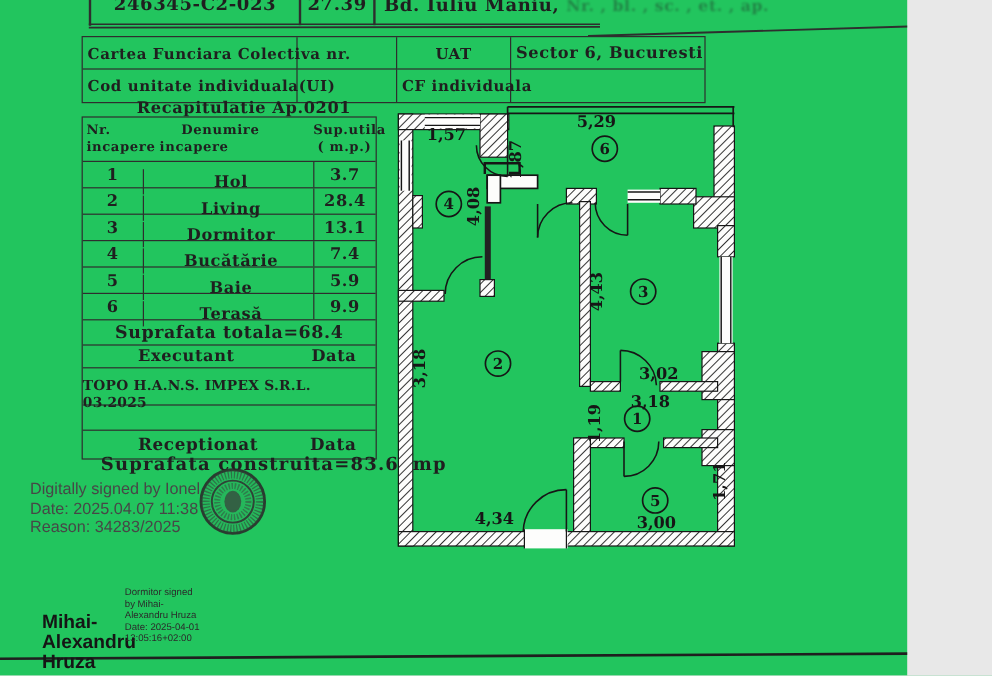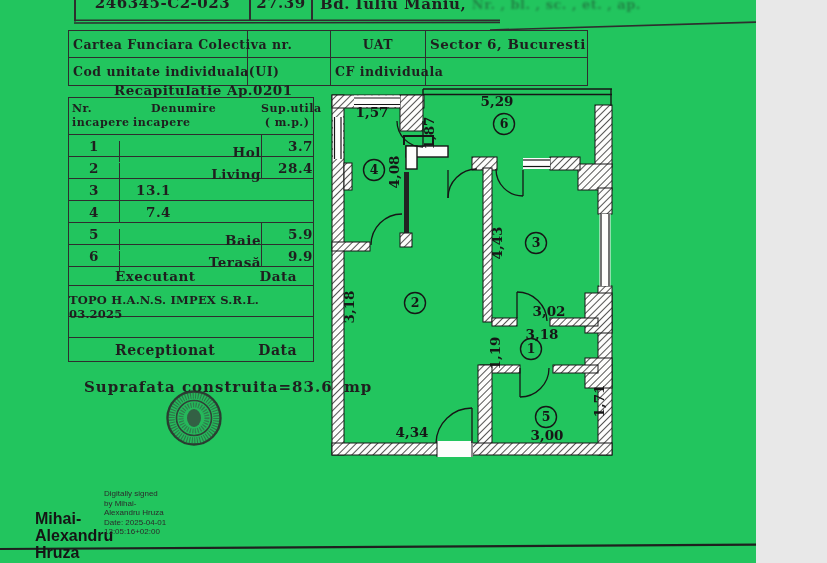--- a/index.html
+++ b/index.html
@@ -21,22 +21,22 @@
   .cfcell.center{justify-content:center;}
   .cfbig{font-size:13.5px;}
   
   .rtable{position:absolute;left:68px;top:97px;width:244px;border:1.7px solid #2e2e2e;}
   .rrow{display:flex;border-bottom:1.6px solid #2e2e2e;box-sizing:border-box;align-items:center;}
   .rrow:last-child{border-bottom:none;}
   .c1{width:50px;box-sizing:border-box;text-align:center;}
   .c2{width:142px;box-sizing:border-box;padding-left:4px;}
   .c3{width:52px;box-sizing:border-box;text-align:center;}
   .vb{border-left:1.6px solid #2e2e2e;height:100%;display:flex;align-items:center;}
-  .vb.c2{justify-content:flex-end;margin-top:12px;}
-  .vb.c3{justify-content:flex-end;}
+  .vb.c2{justify-content:center;margin-top:12px;}
+  .vb.c3{justify-content:center;}
   .drow{height:22px;font-size:13.5px;}
   .hrowtxt{font-size:11px;line-height:14px;}
   .merge{justify-content:center;font-size:14px;}
   .ed{justify-content:space-between;padding:0 16px 0 46px;font-size:13.5px;}
   
   .sig1{position:absolute;left:25px;top:400px;font-family:"Liberation Sans",sans-serif;
         font-size:13.5px;line-height:15.5px;color:#474747;filter:blur(.3px);font-weight:500;white-space:nowrap;}
   .signame{position:absolute;left:35px;top:486px;font-family:"Liberation Sans",sans-serif;
         font-weight:700;font-size:16px;line-height:17px;color:#151515;margin-top:24px;}
   .sigdet{position:absolute;left:104px;top:489px;font-family:"Liberation Sans",sans-serif;
@@ -107,26 +107,32 @@
       <div class="c1">2</div>
       <div class="vb c2">
           <span>Living</span>
         </div>
       <div class="vb c3">
           <span>28.4</span>
         </div>
     </div>
     <div class="rrow drow">
       <div class="c1">3</div>
+      <div class="vb c2">
+          <span>Dormitor</span>
+        </div>
       <div class="vb c3">
           <span>13.1</span>
         </div>
     </div>
     <div class="rrow drow">
       <div class="c1">4</div>
+      <div class="vb c2">
+          <span>Bucătărie</span>
+        </div>
       <div class="vb c3">
           <span>7.4</span>
         </div>
     </div>
     <div class="rrow drow">
       <div class="c1">5</div>
       <div class="vb c2">
           <span>Baie</span>
         </div>
       <div class="vb c3">
@@ -138,37 +144,45 @@
     <div class="rrow drow">
       <div class="c1">6</div>
       <div class="vb c2">
           <span>Terasă</span>
         </div>
       <div class="vb c3">
           <span>9.9</span>
         </div>
     </div>
 
+    <div class="rrow merge" style="height:21px;font-size:14.5px;">
+        <span>Suprafata totala=68.4</span>
+      </div>
 
     <div class="rrow ed" style="height:19px;">
       <span>Executant</span>
       <span>Data</span>
     </div>
     <div class="rrow merge" style="height:19px;font-size:11.5px;letter-spacing:.2px;margin-top:12px;">
         <span>TOPO H.A.N.S. IMPEX S.R.L. 03.2025</span>
       </div>
     <div class="rrow" style="height:21px;"></div>
     <div class="rrow ed" style="height:23px;font-size:14px;gap:24px;">
       <span>Receptionat</span>
       <span>Data</span>
     </div>
   </div>
 
   <div class="abs tw" style="left:84px;top:378px;font-size:15px;letter-spacing:1px;">Suprafata construita=83.61mp</div>
 
+  <div class="sig1">
+    <div>Digitally signed by Ionel</div>
+    <div>Date: 2025.04.07 11:38</div>
+    <div>Reason: 34283/2025</div>
+  </div>
 
   <svg class="abs" style="left:159px;top:383px;" width="70" height="70" viewBox="-35 -35 70 70">
     <g opacity="0.88" filter="url(#blr)">
       <filter id="blr">
           <feGaussianBlur stdDeviation="0.45"></feGaussianBlur>
         </filter>
       <circle r="26.5" fill="none" stroke="#2b2b2b" stroke-width="2.4"></circle>
       <circle r="22.5" fill="none" stroke="#333" stroke-width="6.5" stroke-dasharray="1 1.6" opacity="0.6"></circle>
       <circle r="17.5" fill="none" stroke="#2e2e2e" stroke-width="1.6"></circle>
       <circle r="13" fill="none" stroke="#3a3a3a" stroke-width="5" stroke-dasharray="1.2 1.4" opacity="0.55"></circle>
@@ -295,20 +309,20 @@
       <text transform="translate(604,401) rotate(-90)">1,71</text>
     </g>
   </svg>
 
   <div class="signame">
     <div>Mihai-</div>
     <div>Alexandru</div>
     <div>Hruza</div>
   </div>
   <div class="sigdet">
-    <div>Digitally signed</div>
+    <div>Dormitor signed</div>
     <div>by Mihai-</div>
     <div>Alexandru Hruza</div>
     <div>Date: 2025-04-01</div>
     <div>13:05:16+02:00</div>
   </div>
 
 </div>
 
 </body></html>

